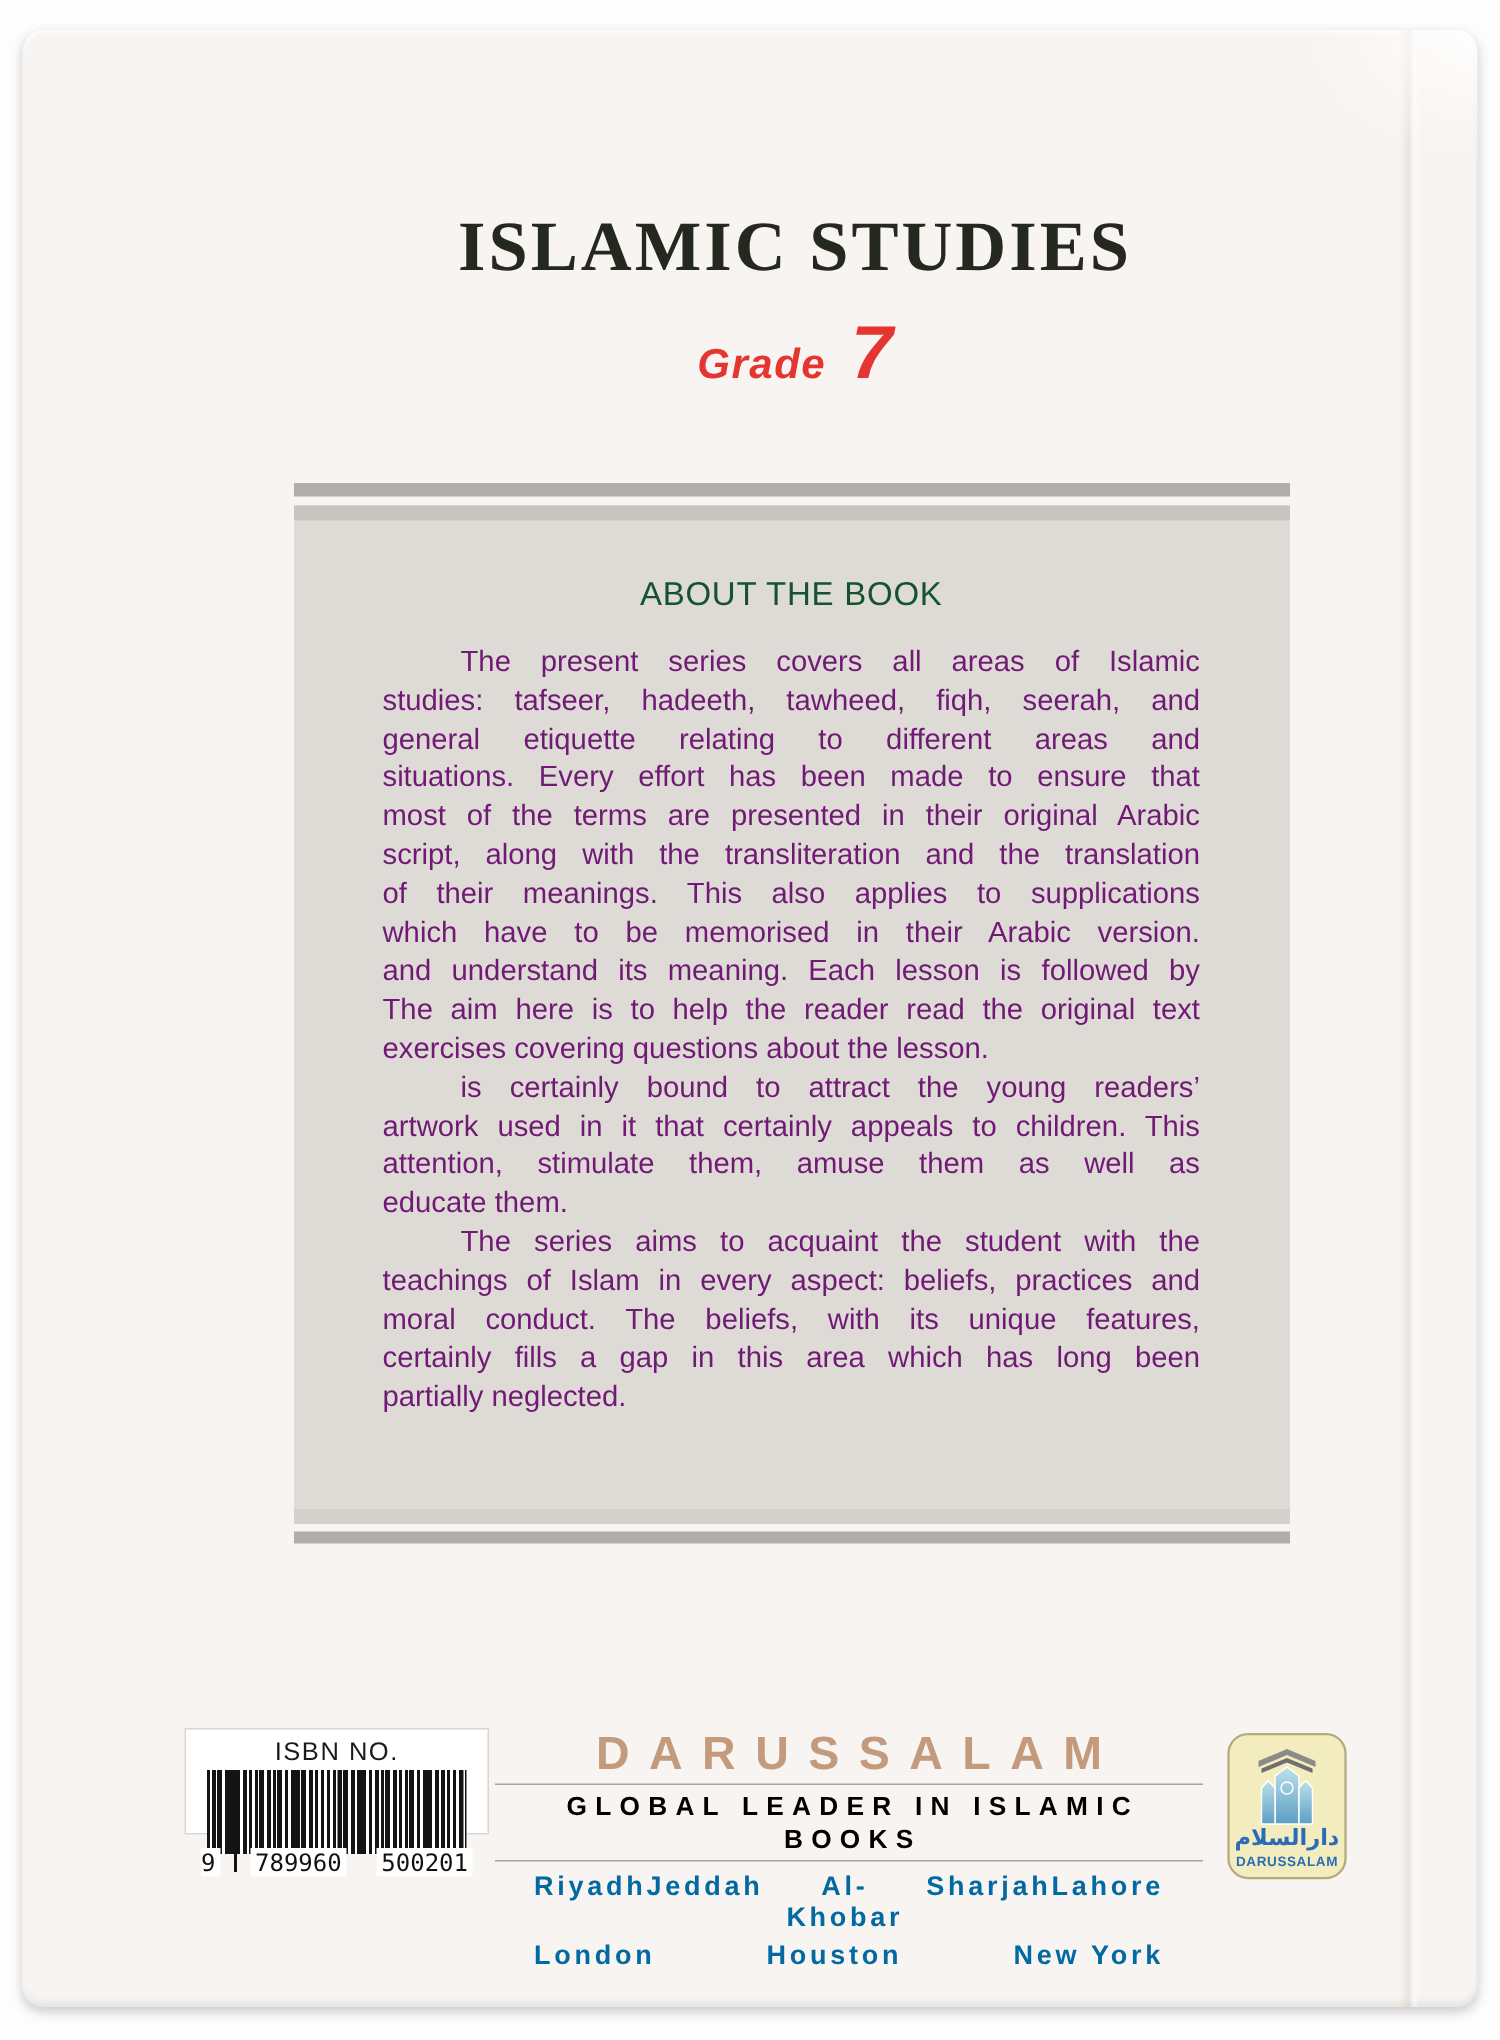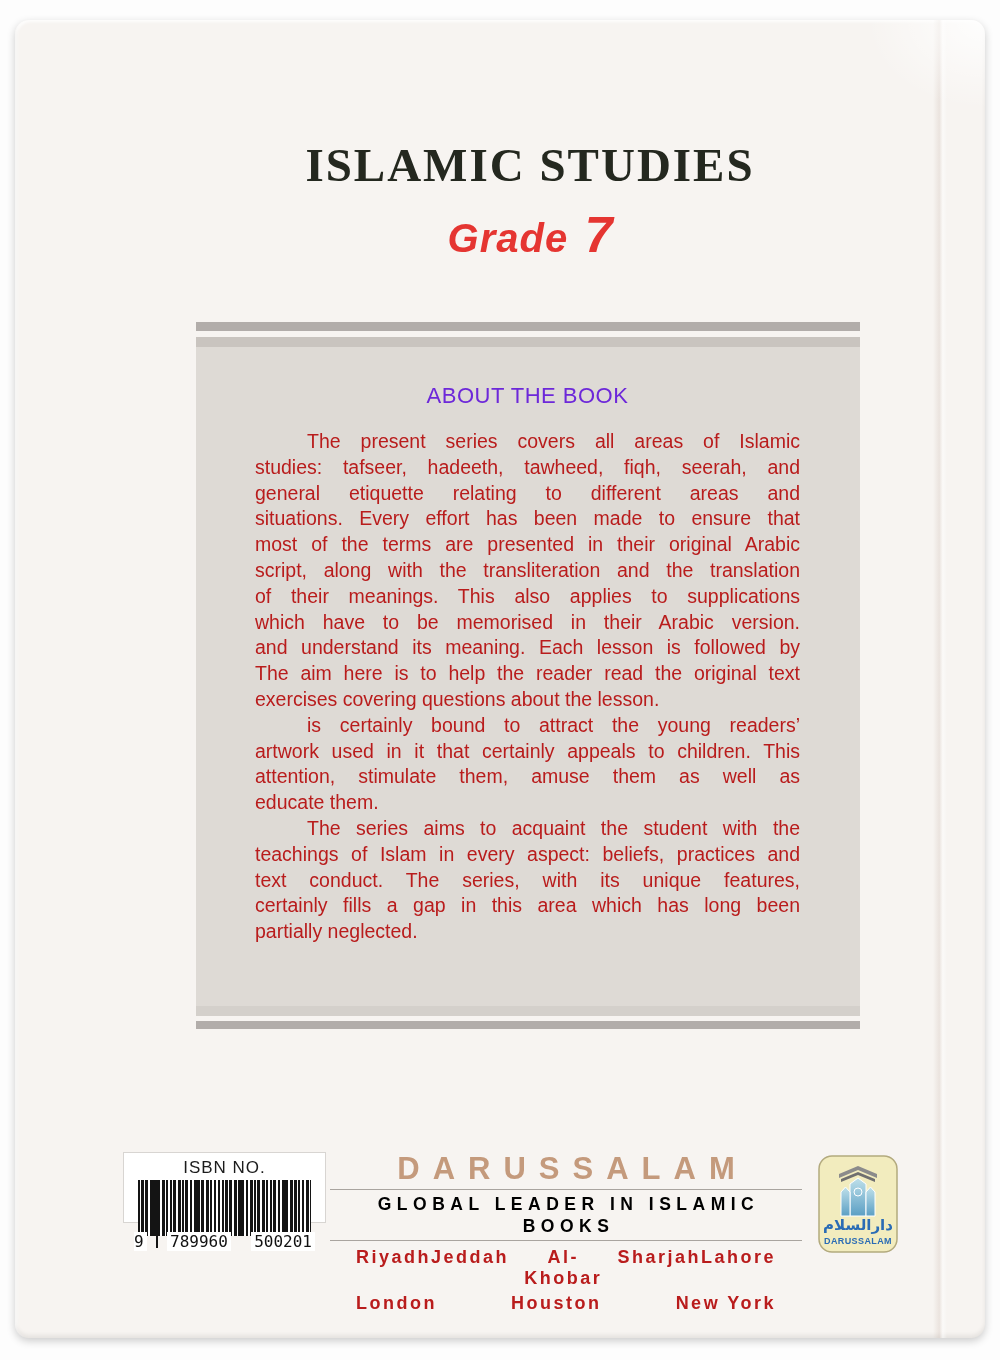--- a/index.html
+++ b/index.html
@@ -25,40 +25,40 @@
     pointer-events:none;
   }
 
   
   .title-wrap { position:absolute; left:0; top:118px; width:100%; text-align:center; transform:translateX(30px); }
   .main-title {
     font-family:"Liberation Serif", serif; font-weight:700;
     font-size:47px; letter-spacing:2px; color:#24281f;
   }
   .grade-line { margin-top:14px; color:#e53531; font-style:italic; font-weight:700; }
-  .grade-word { font-size:40px; letter-spacing:1px; }
+  .grade-word { font-size:28px; letter-spacing:1px; }
   .grade-num  { font-size:50px; margin-left:12px; }
 
   
   .about-wrap { position:absolute; left:181px; top:302px; width:664px; }
   .rule-top    { height:9px; background:#b2adaa; margin-bottom:6px; }
   .rule-bottom { height:8px; background:#b2adaa; margin-top:5px; }
   .about-box {
     background:#dedad5;
     border-top:10px solid #c9c4bf;
     border-bottom:10px solid #d4d0cb;
     height:679px;
     padding:28px 60px 0 59px;
     overflow:hidden;
   }
   .about-heading {
-    text-align:center; font-size:22px; letter-spacing:.5px; color:#6d28d9;
+    text-align:center; font-size:22px; letter-spacing:.5px; color:#14532d;
     margin-top:8px; margin-bottom:20px;
   }
-  .para { color:#b91c1c; font-size:19.5px; }
+  .para { color:#701a75; font-size:19.5px; }
   .para .jline { line-height:25.8px; text-align:justify; text-align-last:justify; white-space:normal; }
   .para .jline:first-child { text-indent:52px; }
   .para .jline:last-child  { text-align-last:left; }
 
   
   .isbn-box {
     position:absolute; left:108px; top:1132px; width:203px; height:71px;
     background:#ffffff; border:1px solid #d8d5d2; padding:5px 10px 0 10px;
   }
   .isbn-label { text-align:center; font-size:17px; color:#1c1c1c; letter-spacing:1px; margin-bottom:2px; }
@@ -82,21 +82,21 @@
   .publisher { position:absolute; left:315px; top:1132px; width:472px; text-align:center; }
   .pub-name {
     color:#c49a7c; font-weight:700; font-size:31px; letter-spacing:13px; padding-left:13px;
     line-height:34px;
   }
   .pub-rule { height:1px; background:#a9a49f; margin:3px 0; }
   .pub-tagline {
     color:#000000; font-weight:700; font-size:17.5px; letter-spacing:5.5px; padding-left:5px;
     line-height:22px;
   }
-  .cities { color:#b91c1c; font-weight:700; font-size:18px; letter-spacing:2.5px; }
+  .cities { color:#0369a1; font-weight:700; font-size:18px; letter-spacing:2.5px; }
   .cities-row { display:flex; justify-content:space-between; margin:6px 26px 0 26px; }
   .cities-row.second { margin-top:4px;align-items:flex-end; }
 
   .logo-box { position:absolute; left:798px; top:1134px; width:90px; height:100px; }
   .logo-box svg { width:100%; height:100%; display:block; }
   .logo-name-txt { font-family:"Liberation Sans", sans-serif; font-weight:bold; }
   .logo-arabic   { font-family:"DejaVu Sans", sans-serif; font-weight:bold; }
 </style>
 </head>
 <body>
@@ -133,21 +133,21 @@
           </div>
         <div class="para">
             <div class="jline">is certainly bound to attract the young readers’</div>
             <div class="jline">artwork used in it that certainly appeals to children. This</div>
             <div class="jline">attention, stimulate them, amuse them as well as</div>
             <div class="jline">educate them.</div>
           </div>
         <div class="para">
             <div class="jline">The series aims to acquaint the student with the</div>
             <div class="jline">teachings of Islam in every aspect: beliefs, practices and</div>
-            <div class="jline">text conduct. The series, with its unique features,</div>
+            <div class="jline">moral conduct. The beliefs, with its unique features,</div>
             <div class="jline">certainly fills a gap in this area which has long been</div>
             <div class="jline">partially neglected.</div>
           </div>
       </div>
       <div class="rule-bottom"></div>
     </div>
 
     <div class="isbn-box">
       <div class="isbn-label">ISBN NO.</div>
       <div class="barcode">

